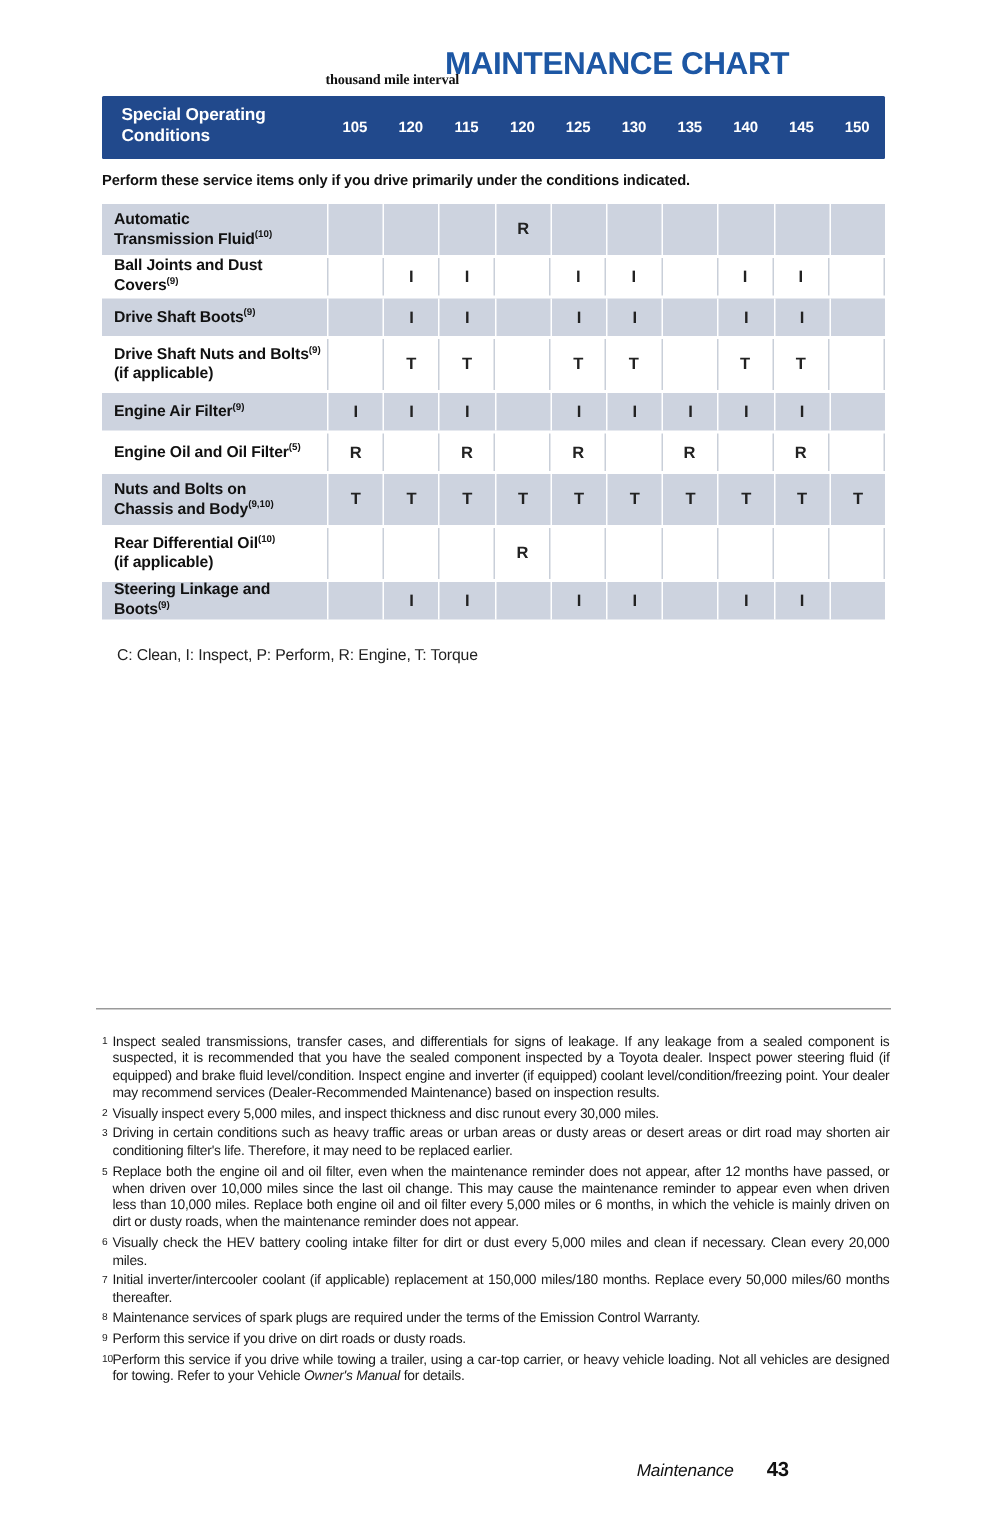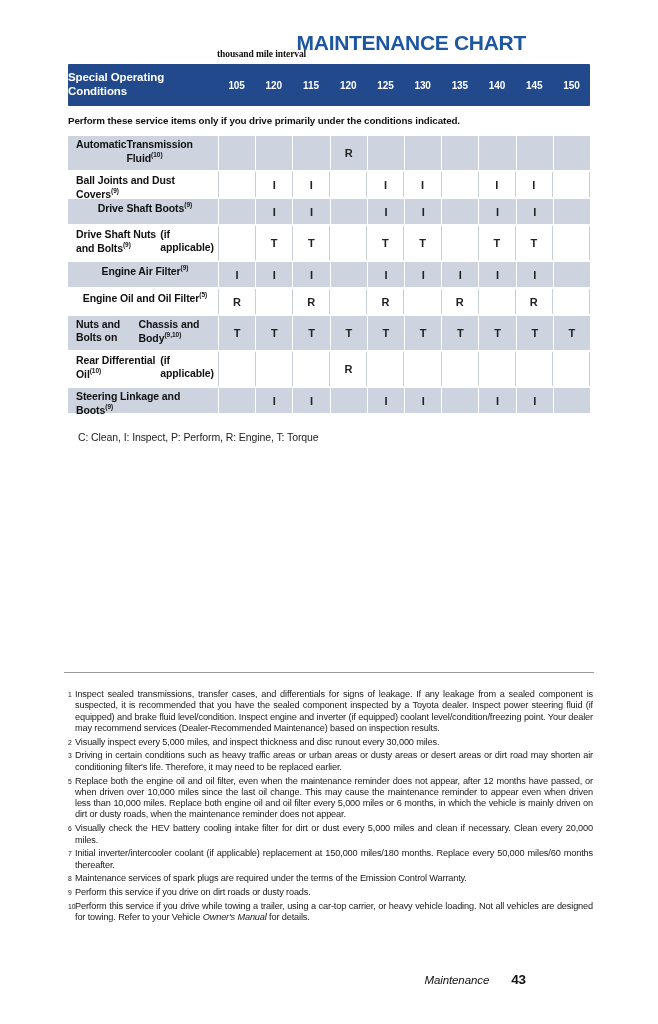--- a/index.html
+++ b/index.html
@@ -21,38 +21,38 @@
     font-size:9.5px; font-weight:bold; color:#111;font-family:Liberation Serif, serif;
   }
 
   
   .chart { position:absolute; left:68px; top:64px; width:522px; }
   .chart-head {
     display:flex; height:42px; background:#21498c; color:#fff;
     border-radius:1px;
   }
   .head-label {
-    width:150px; padding-left:0; display:flex; align-items:center;
+    width:150px; padding-left:13px; display:flex; align-items:center;
     font-size:11.5px; font-weight:bold; line-height:1.18;
   }
   .head-cols { flex:1; display:flex; }
   .head-col {
     flex:1; display:flex; align-items:center; justify-content:center;
     font-size:10px; font-weight:bold;
   }
   .chart-note {
     position:absolute; left:0; top:51px; width:522px;
     font-size:9.8px; font-weight:bold; color:#111; white-space:nowrap;
   }
   .chart-body { position:absolute; left:0; top:72px; width:522px; }
   .row { display:flex; height:25px; margin-bottom:2px; }
   .row.tall { height:34px; }
   .row.shaded { background:#cdd3df; }
   .row-label {
-    width:150px; padding:2px 4px 2px 8px; display:flex; flex-direction:row;
+    width:150px; padding:2px 4px 2px 8px; display:flex; flex-direction:column;
     justify-content:center; font-size:10.5px; font-weight:bold; color:#111;
     line-height:1.22;
   }
   .row-label sup { font-size:6.5px; letter-spacing:0; }
   .cell {
     flex:1; display:flex; align-items:center; justify-content:center;
     font-size:11px; font-weight:bold; color:#222;
   }
   .row.shaded .cell { border-left:1px solid #ffffff; }
   .row.plain  .cell { border-left:1px solid #c9cfd9; }

